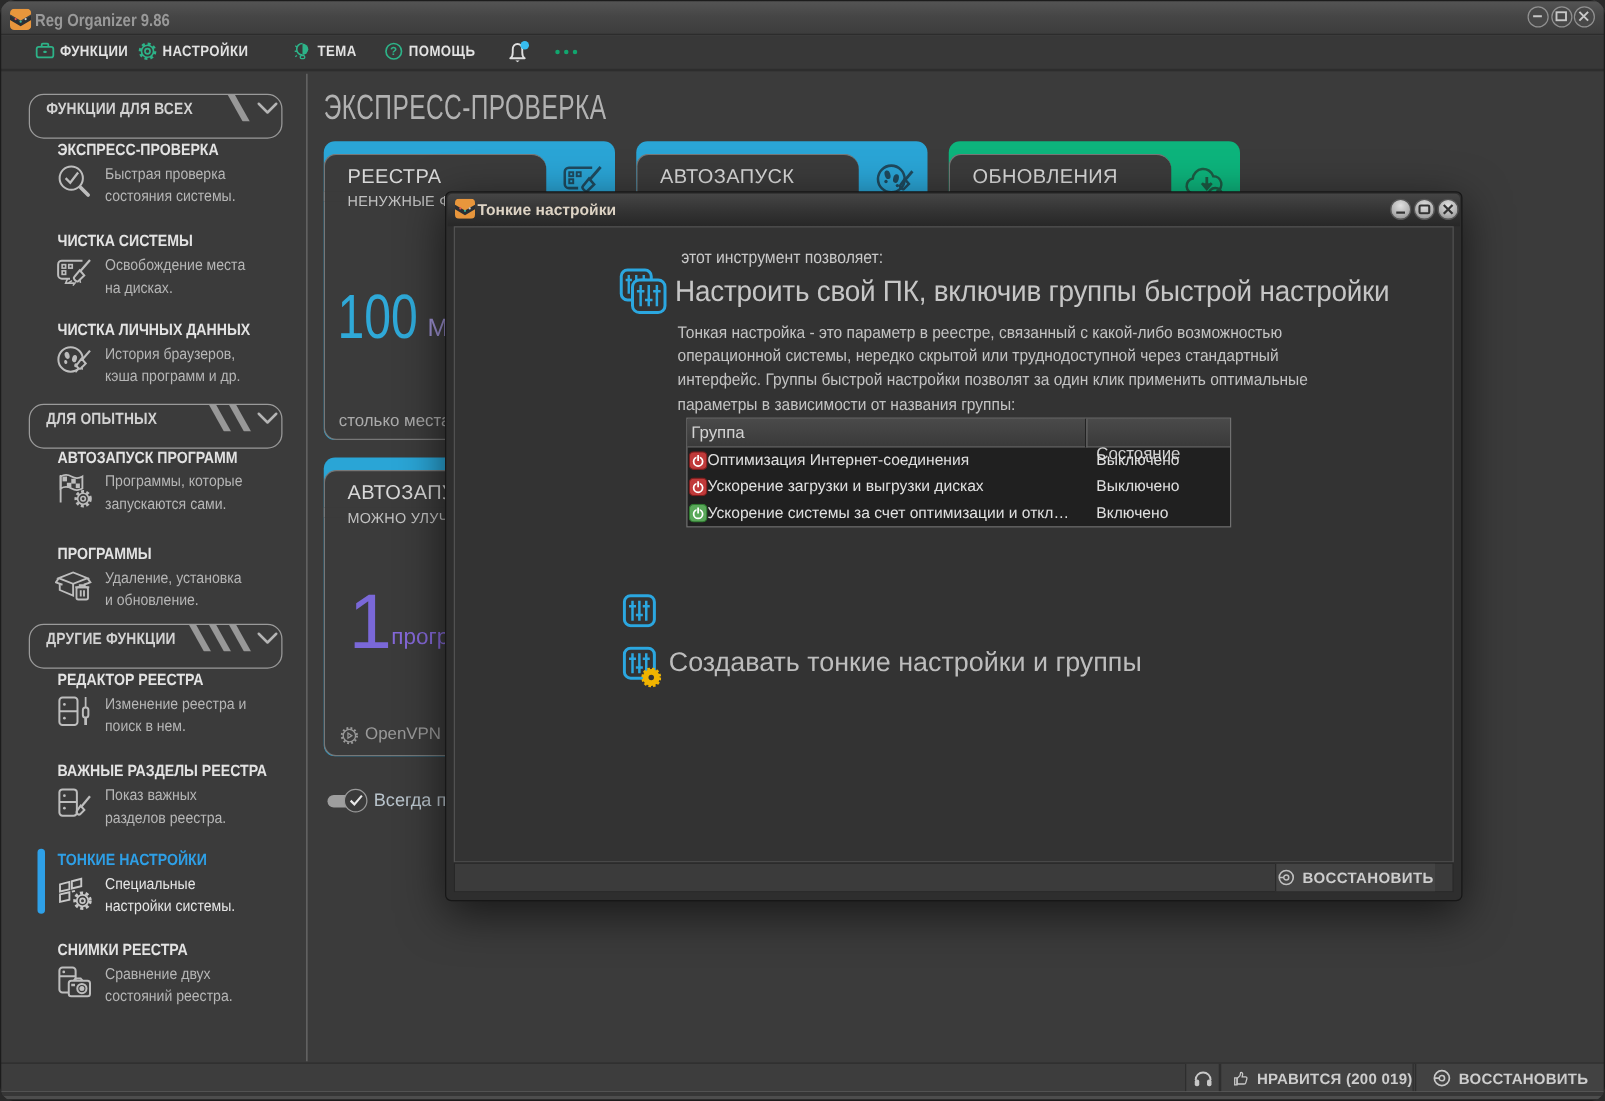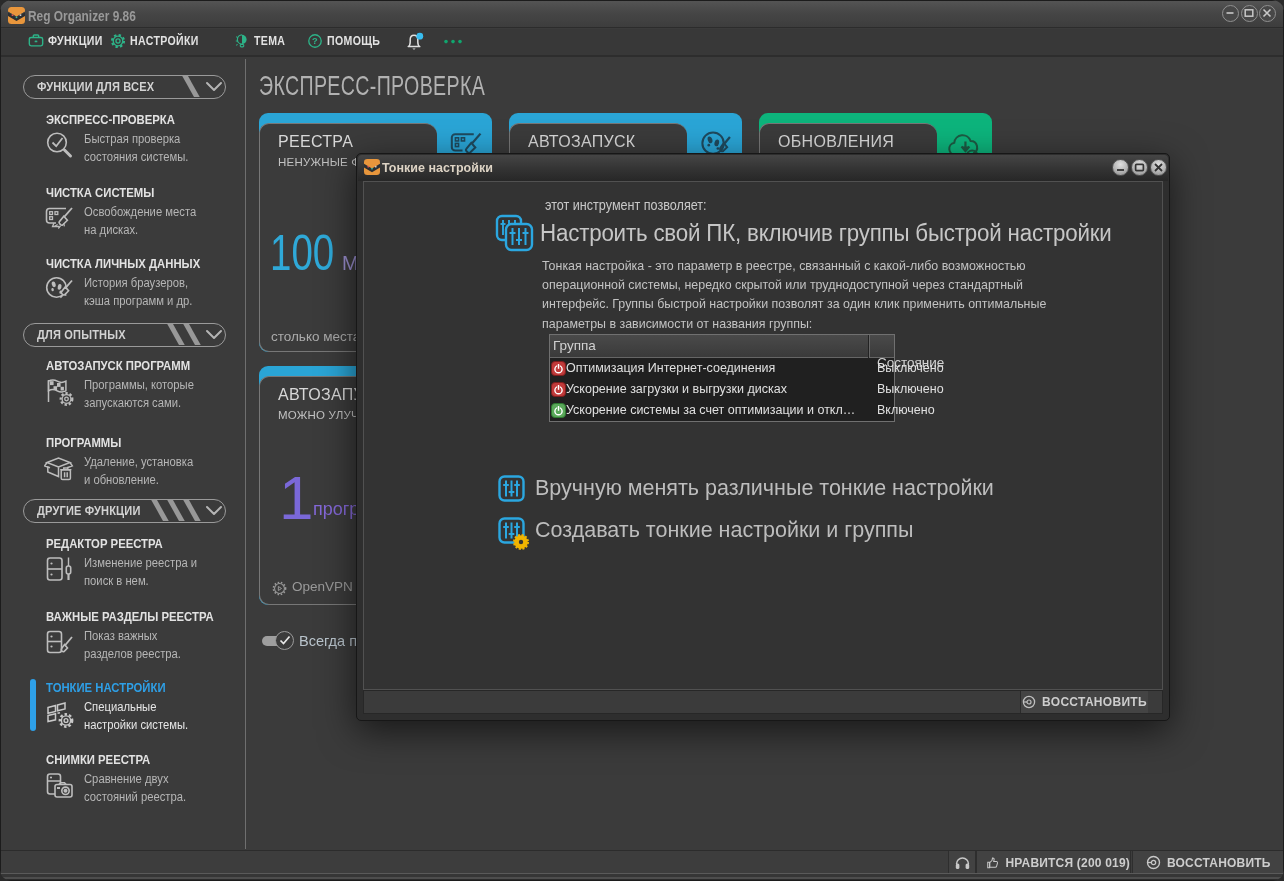--- a/index.html
+++ b/index.html
@@ -12,21 +12,21 @@
 #titletext{position:absolute;left:28px;top:7px;font-size:14px;font-weight:bold;color:#999999;transform:scaleX(0.85);transform-origin:0 0;}
 .wbtn{position:absolute;top:5px;width:17px;height:17px;border-radius:50%;border:1.5px solid #909090;background:#484848;}
 .wbtn svg{position:absolute;left:0;top:0;}
 
 #menubar{position:absolute;left:0;top:29px;width:1284px;height:28px;background:#383838;border-bottom:2px solid #2d2d2d;}
 .mi{position:absolute;top:-2px;height:28px;display:flex;align-items:center;gap:4px;color:#e2e2e2;
   font-size:12px;font-weight:bold;letter-spacing:0.4px;}
 .ml{display:inline-block;transform:scaleX(0.88);transform-origin:0 50%;}
 
 #sidebar{position:absolute;left:0;top:59px;width:246px;height:790px;border-right:1px solid #6f6f6f;}
-.shead{position:absolute;left:23px;width:203px;height:24px;border:1.5px solid #9a9a9a;border-radius:12px;
+.shead{position:absolute;left:23px;width:203px;height:36px;border:1.5px solid #9a9a9a;border-radius:12px;
   color:#d2d2d2;font-size:13px;font-weight:bold;line-height:21px;letter-spacing:0.2px;overflow:hidden;}
 .shead .ht{display:inline-block;margin-left:13px;transform:scaleX(0.85);transform-origin:0 50%;white-space:nowrap;}
 .sitem-t{position:absolute;left:46px;font-size:13px;font-weight:bold;color:#e2e2e2;white-space:nowrap;transform:scaleX(0.87);transform-origin:0 0;}
 .sitem-d{position:absolute;left:84px;font-size:12.5px;color:#b6b6b6;line-height:18px;white-space:nowrap;transform:scaleX(0.9);transform-origin:0 0;}
 .sicon{position:absolute;left:44px;}
 #activebar{position:absolute;left:30px;top:679px;width:6px;height:52px;border-radius:3px;background:#2ea0e8;}
 
 #pagetitle{position:absolute;left:259px;top:70px;font-size:28px;color:#b2b2b2;letter-spacing:0.5px;transform:scaleX(0.70);transform-origin:0 0;white-space:nowrap;}
 .card{position:absolute;top:113px;width:233px;height:239px;border-radius:9px;}
 .card .dark1{position:absolute;left:0;top:10px;width:178px;height:31px;background:#3b3b3b;
@@ -46,21 +46,21 @@
 .dbtn{position:absolute;top:4px;width:17px;height:17px;border-radius:50%;
   background:radial-gradient(circle at 50% 30%,#e0e0e0,#b5b5b5 55%,#8a8a8a);border:1px solid #555;}
 #dlgbody{position:absolute;left:6px;top:27px;right:6px;bottom:30px;background:#333333;
   border:1px solid #515151;}
 #dlgfoot{position:absolute;left:6px;bottom:6px;right:6px;height:24px;background:#3b3b3b;border:1px solid #272727;}
 #dlgrestore{position:absolute;right:14px;top:0;width:128px;height:22px;background:#444;border-left:1px solid #2a2a2a;
   display:flex;align-items:center;justify-content:center;gap:6px;color:#cdcdcd;font-size:12px;font-weight:bold;letter-spacing:0.3px;}
 .dlabel{position:absolute;left:181px;top:15px;font-size:14px;color:#c9c9c9;transform:scaleX(0.9);transform-origin:0 0;white-space:nowrap;}
 #dheading{position:absolute;left:176px;top:38px;font-size:23.5px;color:#c6c6c6;white-space:nowrap;letter-spacing:-0.2px;transform:scaleX(0.95);transform-origin:0 0;}
 #dpara{position:absolute;left:178px;top:74px;font-size:13.5px;line-height:19.2px;color:#c3c3c3;white-space:nowrap;transform:scaleX(0.92);transform-origin:0 0;}
-#dtable{position:absolute;left:185px;top:152px;width:346px;border:1px solid #707070;background:#202020;}
+#dtable{position:absolute;left:185px;top:152px;width:436px;border:1px solid #707070;background:#202020;}
 #dthead{height:23px;background:linear-gradient(#4a4a4a,#3a3a3a);border-bottom:1px solid #666;
   color:#d2d2d2;font-size:13.5px;position:relative;}
 #dthead .c1{position:absolute;left:3px;top:3px;}
 #dthead .c2{position:absolute;left:327px;top:20px;}
 #dthead .sep{position:absolute;left:319px;top:0;width:1px;height:23px;background:#666;box-shadow:-1px 0 0 #222;}
 .drow{height:21px;position:relative;color:#e0e0e0;font-size:12.5px;}
 .drow .ric{position:absolute;left:1px;top:3px;}
 .drow .rt{position:absolute;left:16px;top:3px;white-space:nowrap;max-width:296px;overflow:hidden;text-overflow:ellipsis;}
 .drow .rs{position:absolute;left:327px;top:3px;}
 .ditem{position:absolute;left:171px;font-size:21.5px;color:#bdbdbd;white-space:nowrap;}
@@ -483,21 +483,20 @@
       <rect x="1.5" y="1.5" width="24" height="24" rx="5" fill="none" stroke="#2ba7e0" stroke-width="2.4"></rect>
       <g fill="none" stroke="#2ba7e0" stroke-width="2">
             <line x1="8" y1="5.5" x2="8" y2="21.5"></line>
             <line x1="13.5" y1="5.5" x2="13.5" y2="21.5"></line>
             <line x1="19" y1="5.5" x2="19" y2="21.5"></line>
       <line x1="5.2" y1="10" x2="10.8" y2="10"></line>
             <line x1="10.7" y1="17" x2="16.3" y2="17"></line>
             <line x1="16.2" y1="10" x2="21.8" y2="10"></line>
           </g>
     </svg>
-    <div class="ditem" style="top:294px">Вручную менять различные тонкие настройки</div>
     <svg class="abs eqicon" style="left:134px;top:335px" width="27" height="27" viewBox="0 0 27 27">
       <rect x="1.5" y="1.5" width="24" height="24" rx="5" fill="none" stroke="#2ba7e0" stroke-width="2.4"></rect>
       <g fill="none" stroke="#2ba7e0" stroke-width="2">
             <line x1="8" y1="5.5" x2="8" y2="21.5"></line>
             <line x1="13.5" y1="5.5" x2="13.5" y2="21.5"></line>
             <line x1="19" y1="5.5" x2="19" y2="21.5"></line>
       <line x1="5.2" y1="10" x2="10.8" y2="10"></line>
             <line x1="10.7" y1="17" x2="16.3" y2="17"></line>
             <line x1="16.2" y1="10" x2="21.8" y2="10"></line>
           </g>

